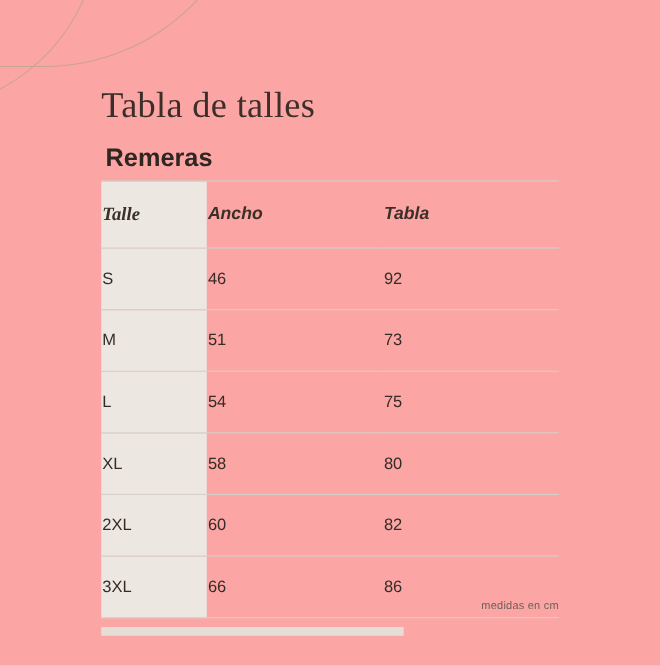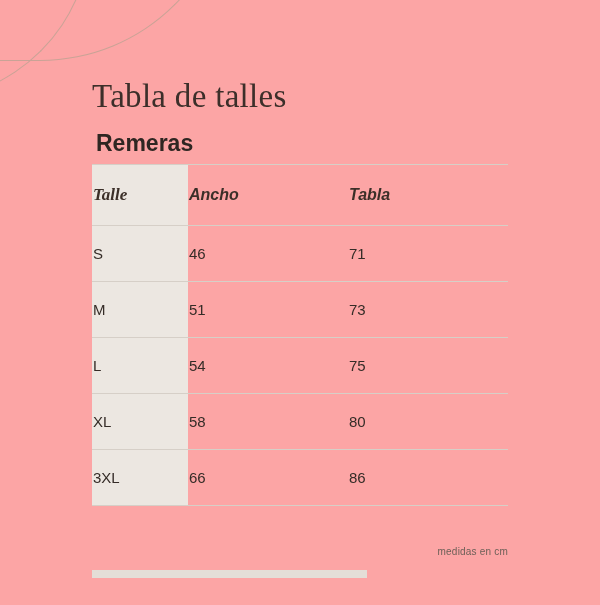--- a/index.html
+++ b/index.html
@@ -162,38 +162,43 @@
         <tr>
           <th class="th-talle col-shade">Talle</th>
           <th>Ancho</th>
           <th>Tabla</th>
         </tr>
       </thead>
       <tbody>
         <tr>
           <td class="col-shade">S</td>
           <td>46</td>
-          <td>71</td>
+          <td>92</td>
         </tr>
         <tr>
           <td class="col-shade">M</td>
           <td>51</td>
           <td>73</td>
         </tr>
         <tr>
           <td class="col-shade">L</td>
           <td>54</td>
           <td>75</td>
         </tr>
         <tr>
           <td class="col-shade">XL</td>
           <td>58</td>
           <td>80</td>
         </tr>
         <tr>
+          <td class="col-shade">2XL</td>
+          <td>60</td>
+          <td>82</td>
+        </tr>
+        <tr>
           <td class="col-shade">3XL</td>
           <td>66</td>
           <td>86</td>
         </tr>
       </tbody>
     </table>
   </div>
 
   <div class="footnote">medidas en cm</div>
   <div class="bottom-bar"></div>

